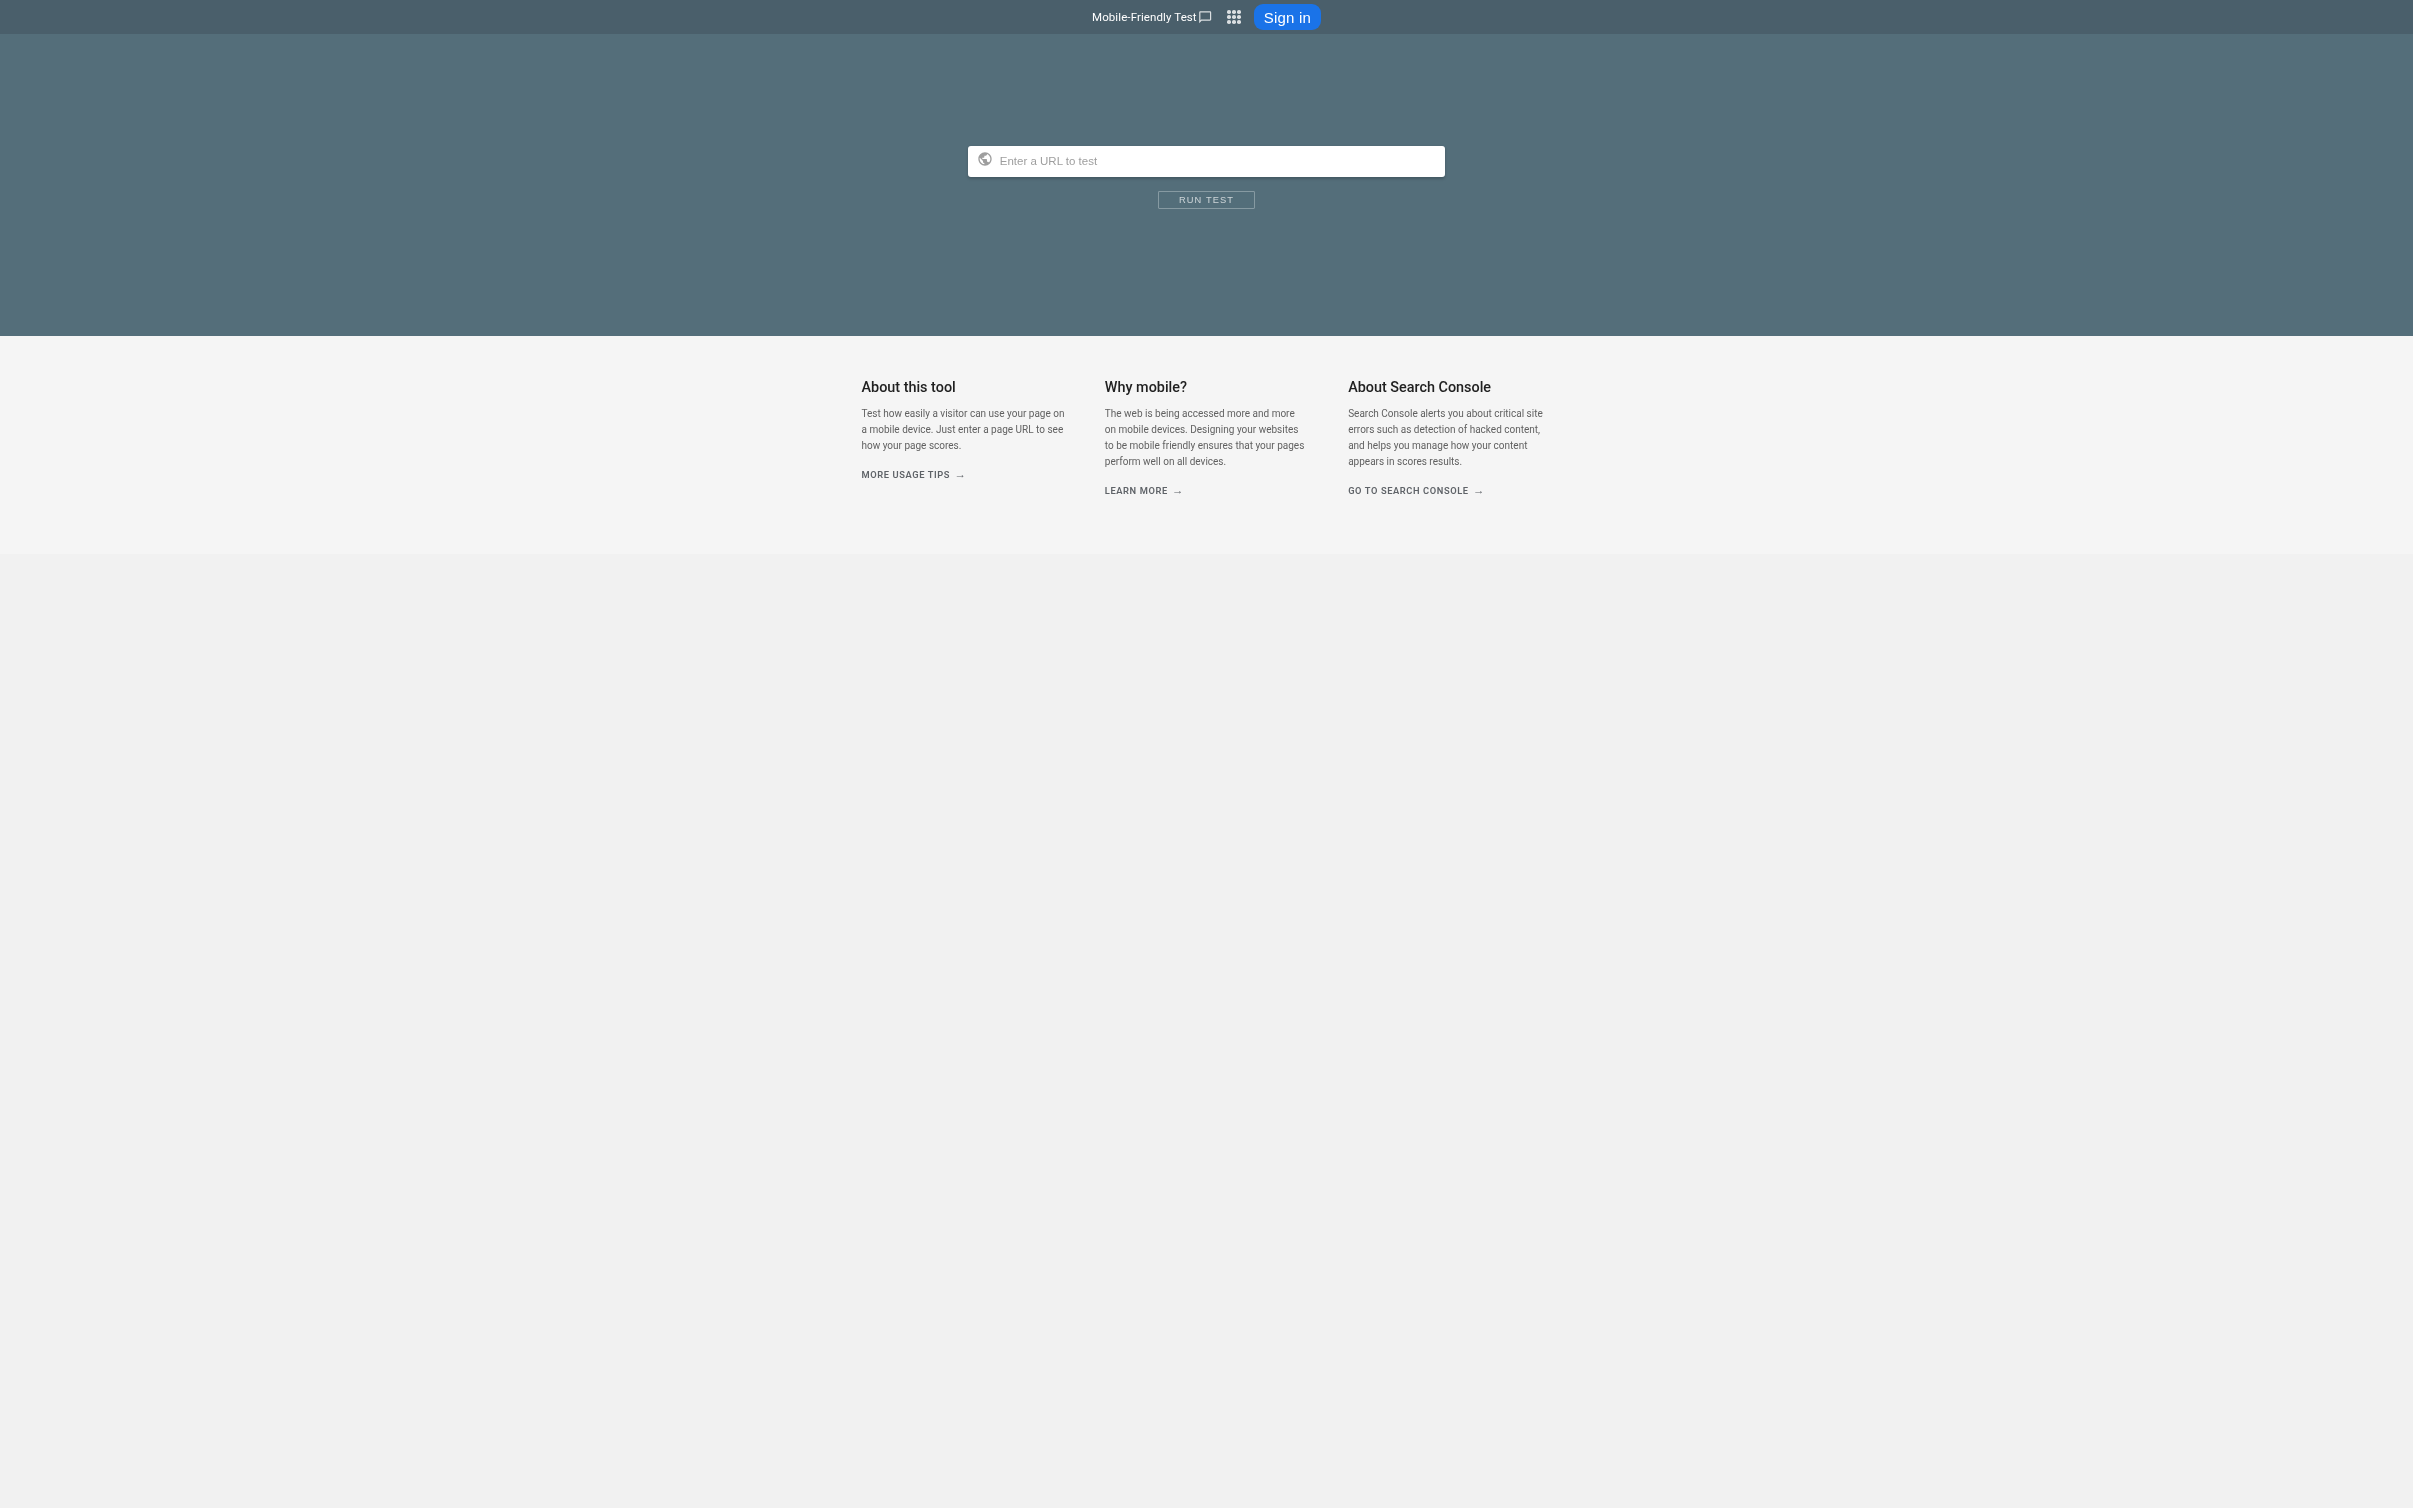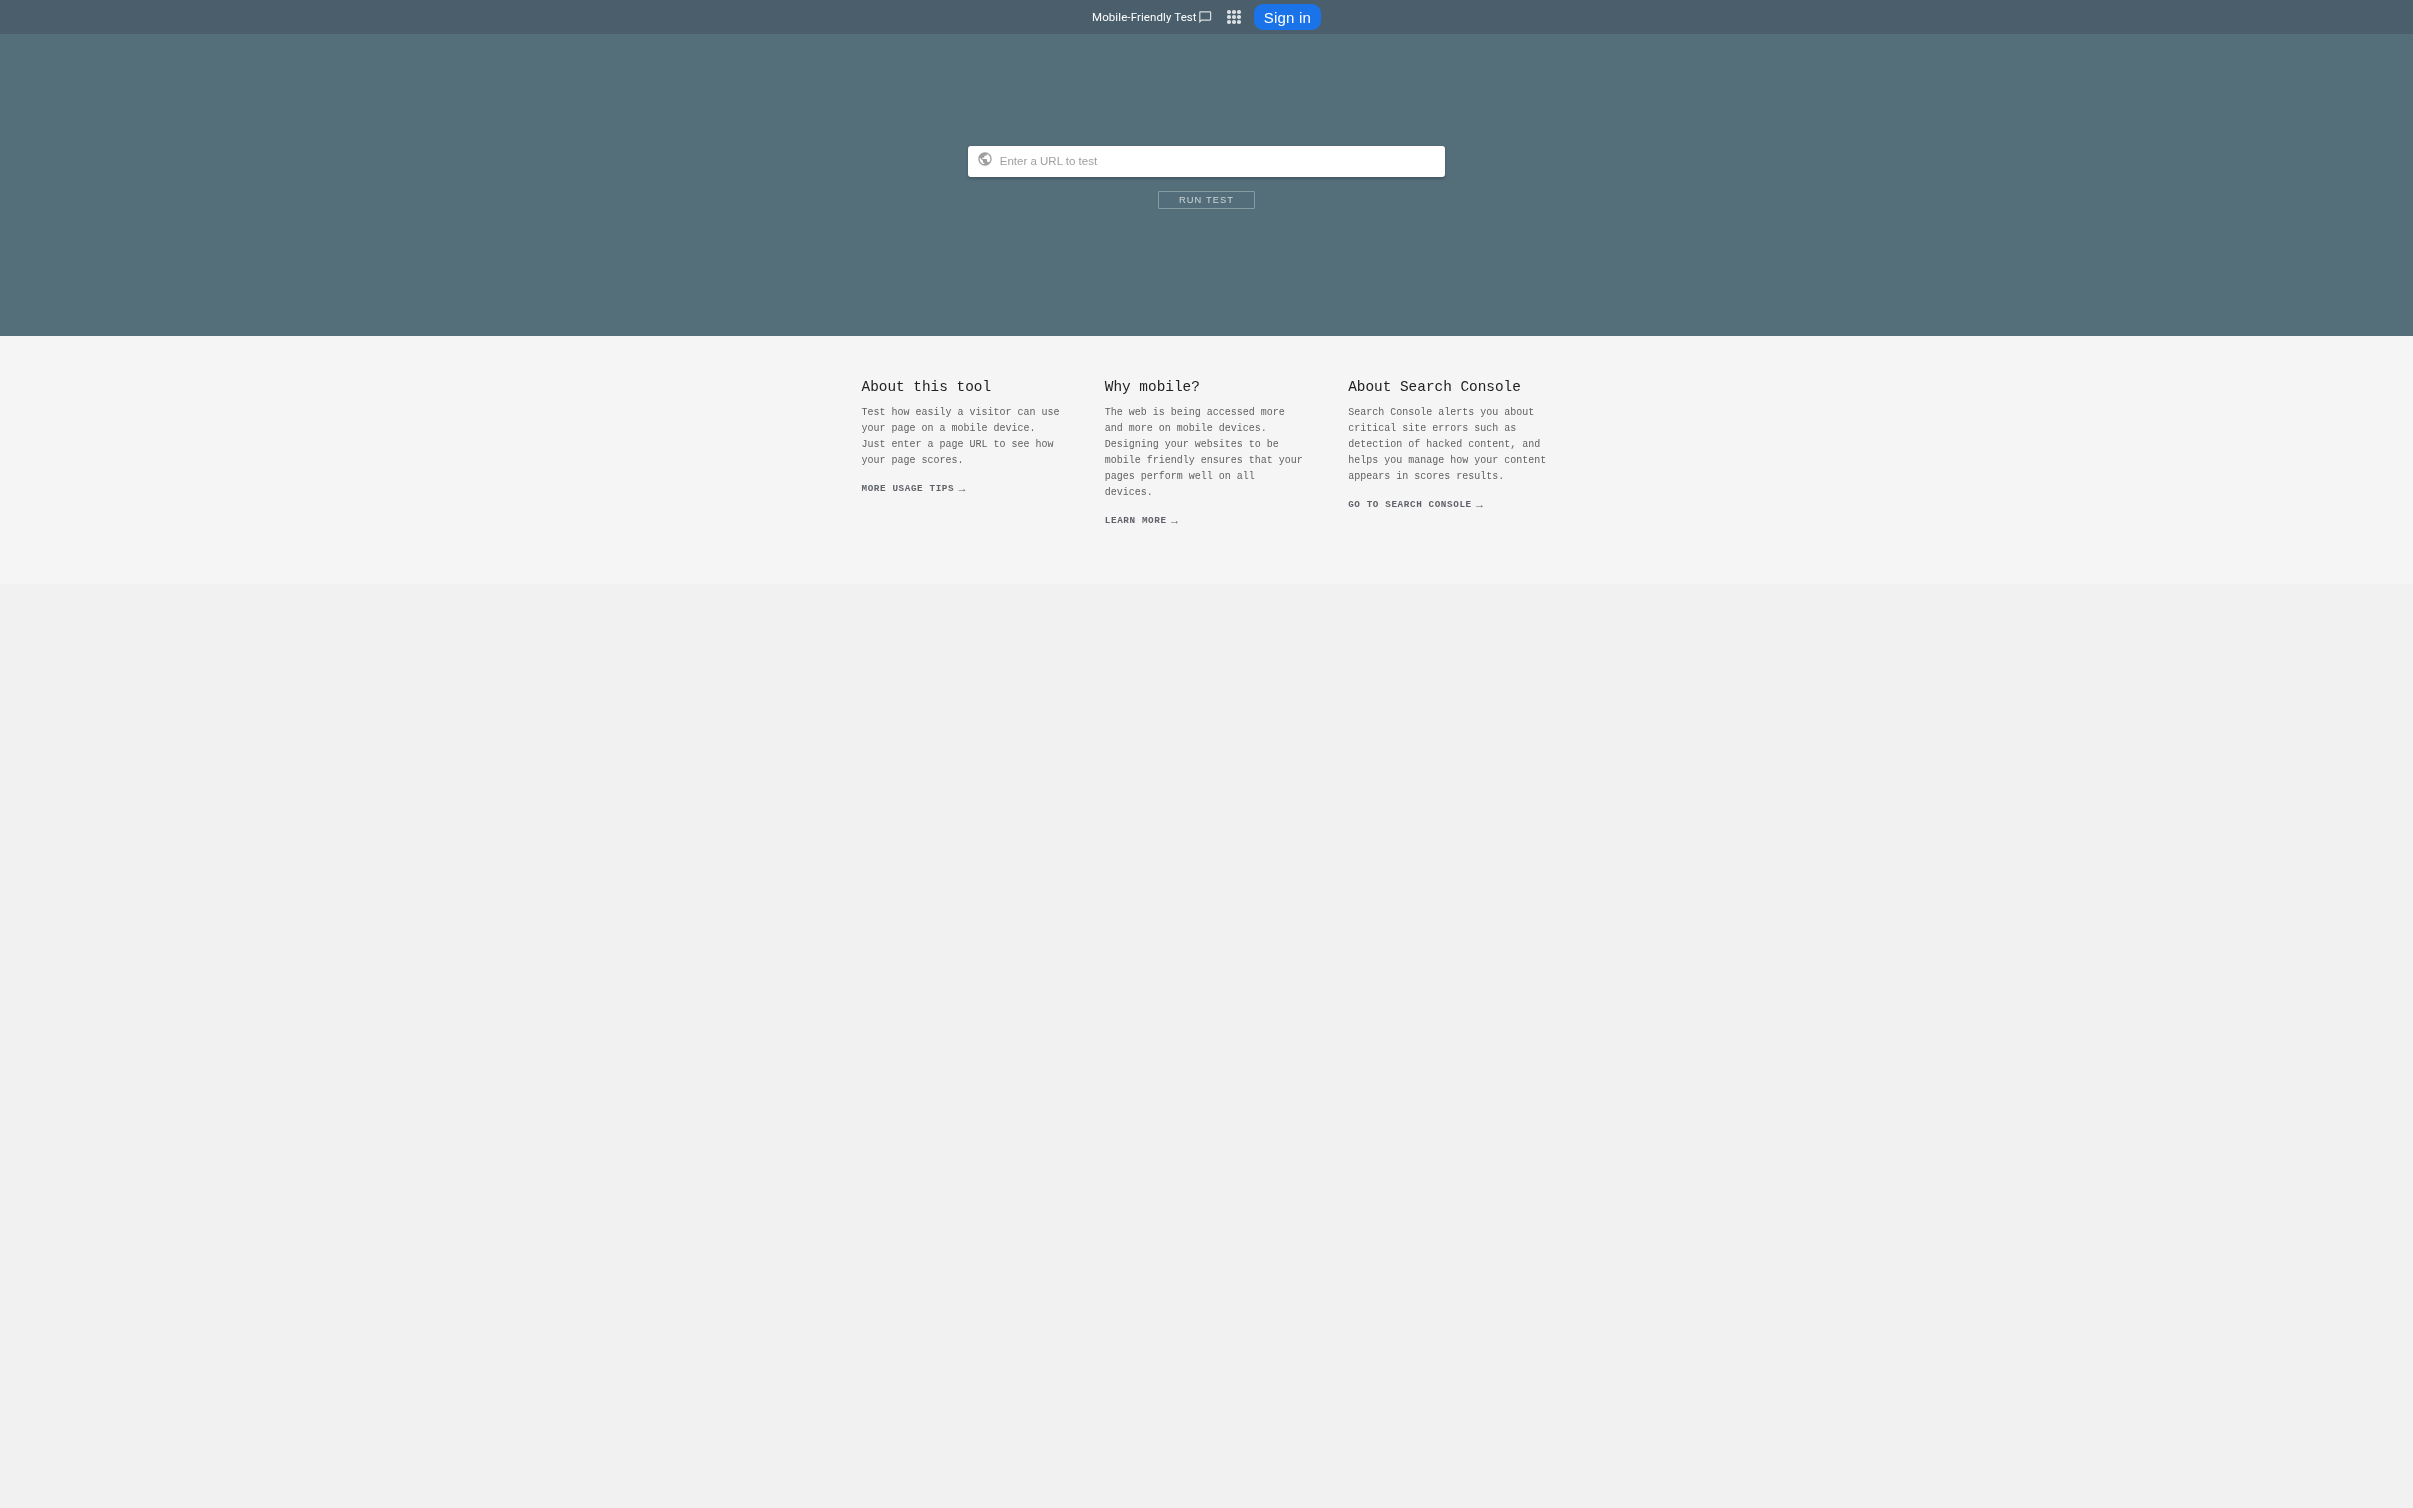--- a/index.html
+++ b/index.html
@@ -159,21 +159,20 @@
       background: #f5f5f5;
       padding: 43px 14.4px 57px;
     }
 
     .content-grid {
       display: grid;
       grid-template-columns: repeat(3, 1fr);
       gap: 40px;
       max-width: 690px;
       margin: 0 auto;
-      font-family: Liberation Mono, monospace;
     }
 
     .content-card {
       background: transparent;
     }
 
     .card-title {
       font-size: 14.4px;
       font-weight: 500;
       color: #212121;

